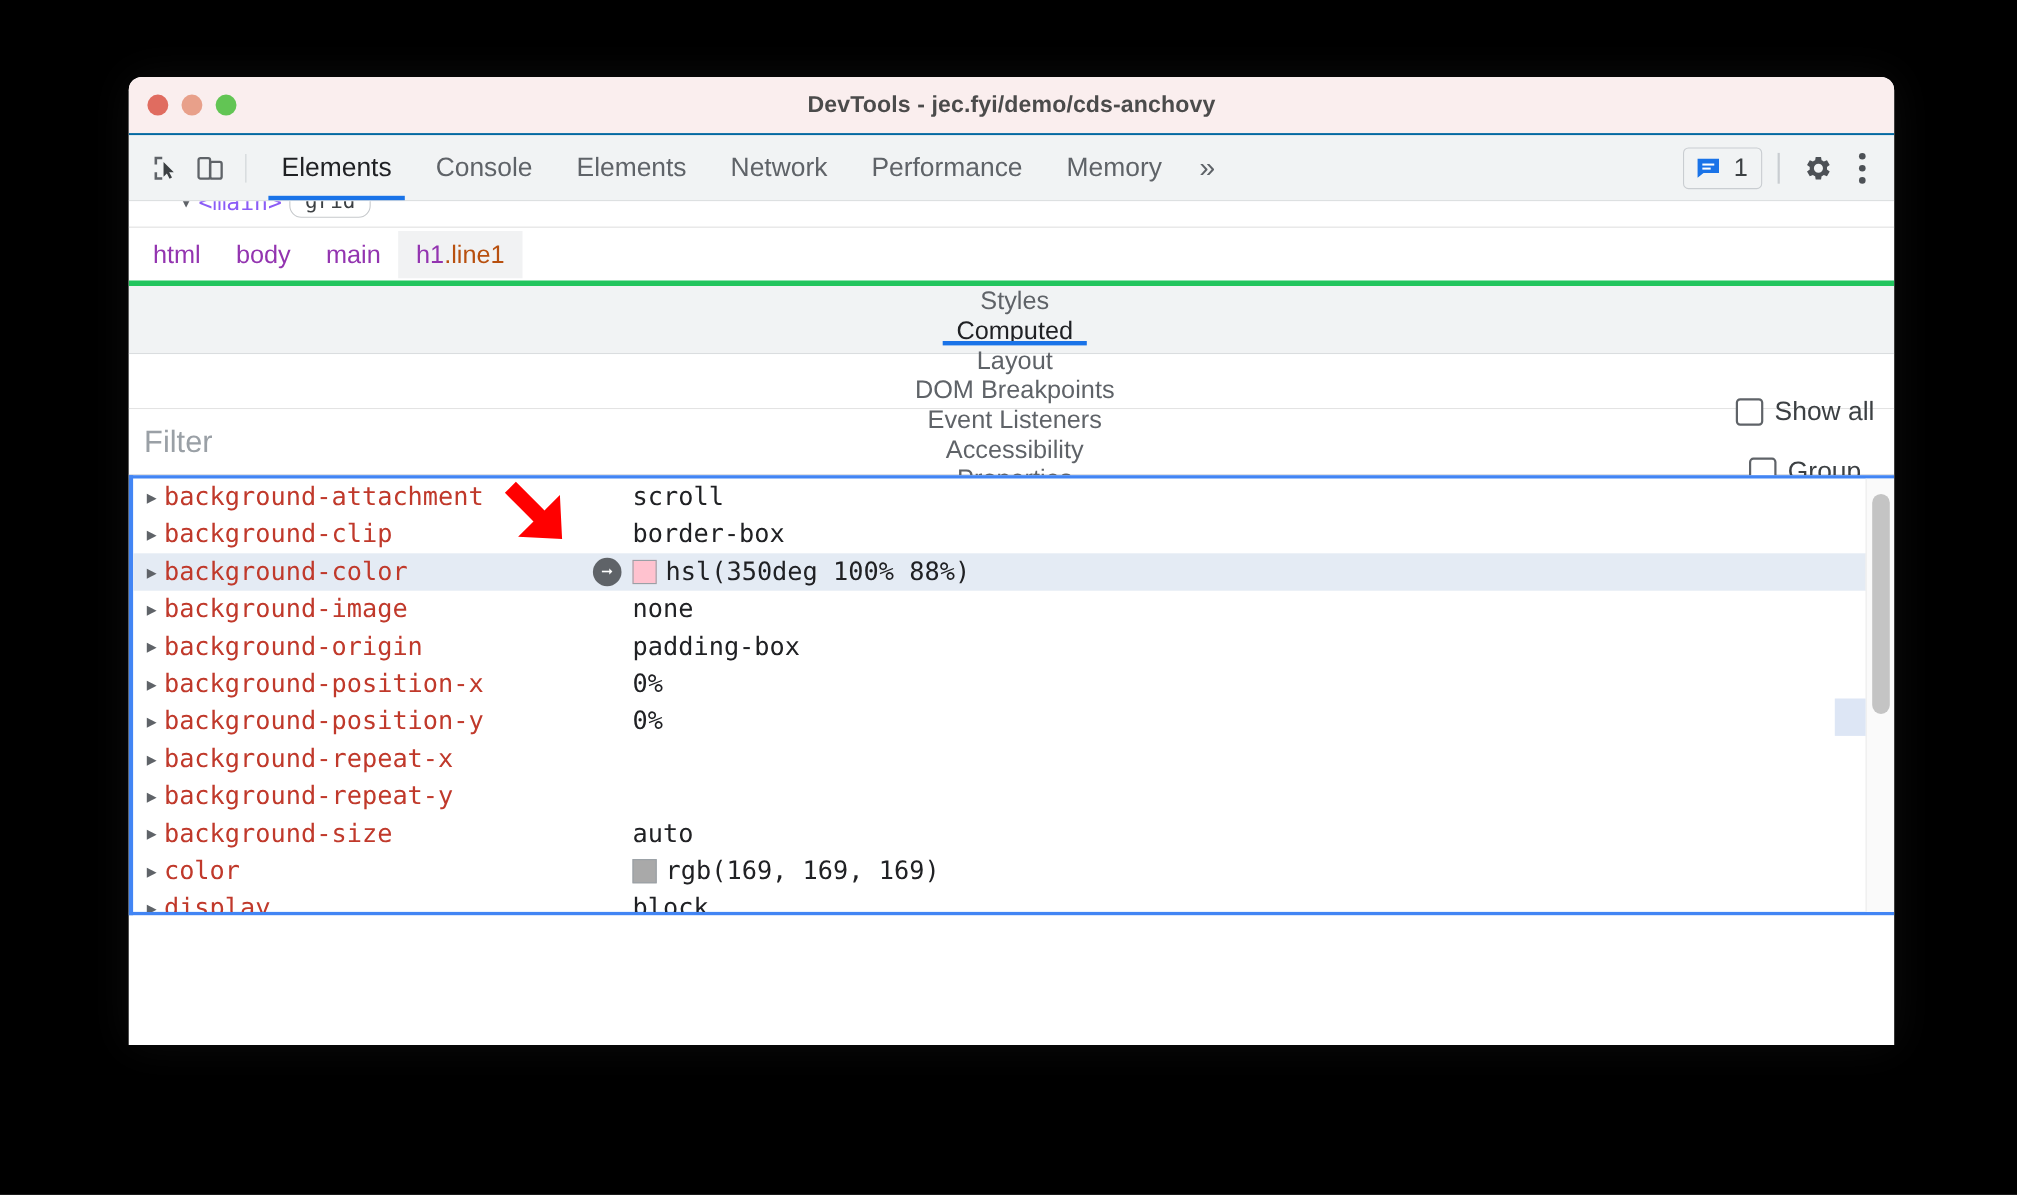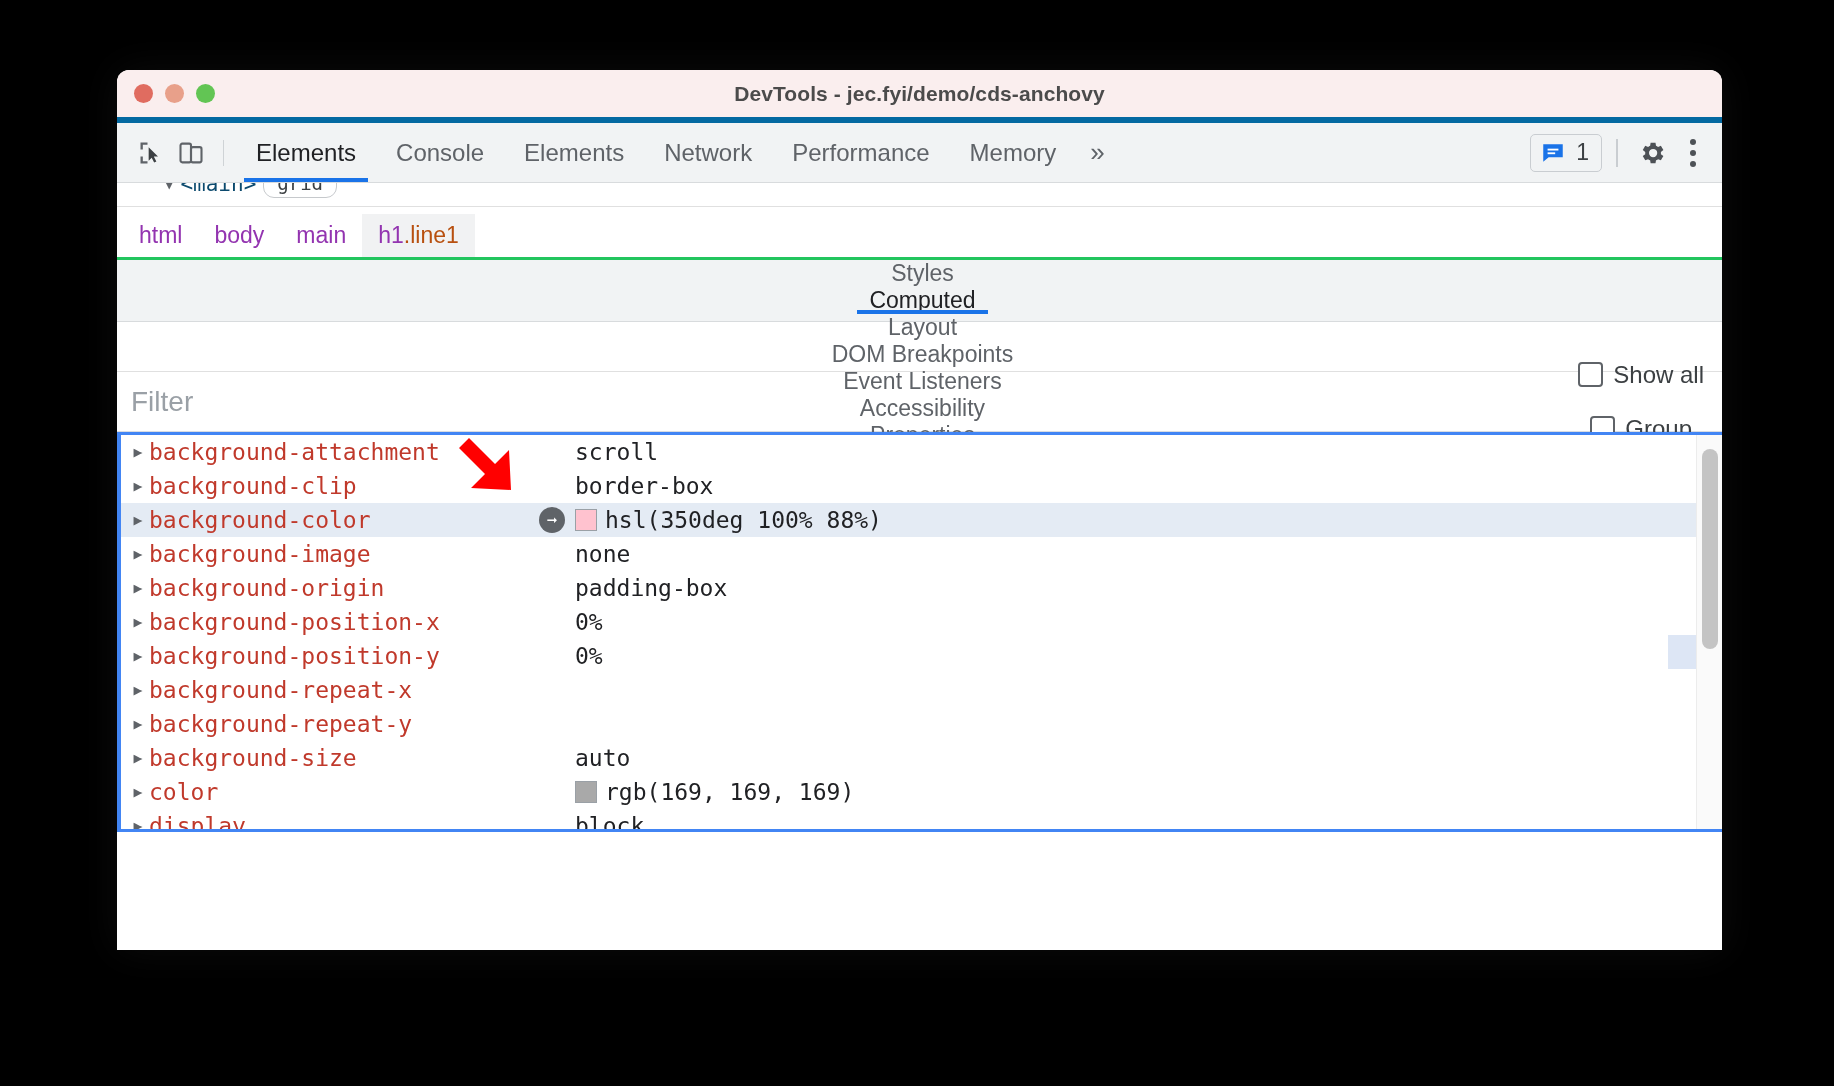--- a/index.html
+++ b/index.html
@@ -20,21 +20,21 @@
     border-radius: 12px 12px 0 0;
     overflow: hidden;
     box-shadow: 0 0 40px rgba(255,255,255,0.05);
   }
 
   
   .titlebar {
     position: relative;
     height: 53px;
     background: #faeeee;
-    border-bottom: 6px solid #0369a1;
+    border-bottom: 2px solid #0369a1;
     display: flex; align-items: center;
   }
   .traffic { display: flex; gap: 12px; margin-left: 17px; }
   .dot { width: 19px; height: 19px; border-radius: 50%; }
   .dot.red { background: #e06c60; }
   .dot.yellow { background: #e8a08a; }
   .dot.green { background: #62c554; }
   .title-text {
     position: absolute; left: 0; right: 0; text-align: center;
     font-size: 21px; font-weight: bold; color: #4b4b4b;
@@ -89,32 +89,32 @@
   .domsliver {
     height: 24px; background: #ffffff; overflow: hidden;
     position: relative; border-bottom: 1px solid #e0e0e0;
   }
   .domsliver-inner {
     position: absolute; left: 48px; top: -13px;
     display: flex; align-items: center; gap: 7px;
     font-family: "DejaVu Sans Mono", monospace; font-size: 21px;
   }
   .dom-tri { color: #5f6368; font-size: 14px; }
-  .dom-tag { color: #0c4a6e; }
+  .dom-tag { color: #8b5cf6; }
   .grid-badge {
     border: 1px solid #c6c9cc; border-radius: 11px;
     padding: 1px 13px 3px; font-size: 19px; color: #3c4043;
     background: #fff;
   }
 
   
   .crumbs {
     height: 53px; background: #ffffff;
-    border-bottom: 3px solid #22c55e;
-    display: flex; align-items: flex-end;
+    border-bottom: 5px solid #22c55e;
+    display: flex; align-items: center;
     padding-left: 6px;
   }
   .crumb {
     padding: 8px 16px; font-size: 23px; color: #9334b0;
     font-family: "Liberation Sans", sans-serif;
   }
   .crumb.selected { background: #f1f2f3; }
   .crumb .cls { color: #b8500f; }
 
   

